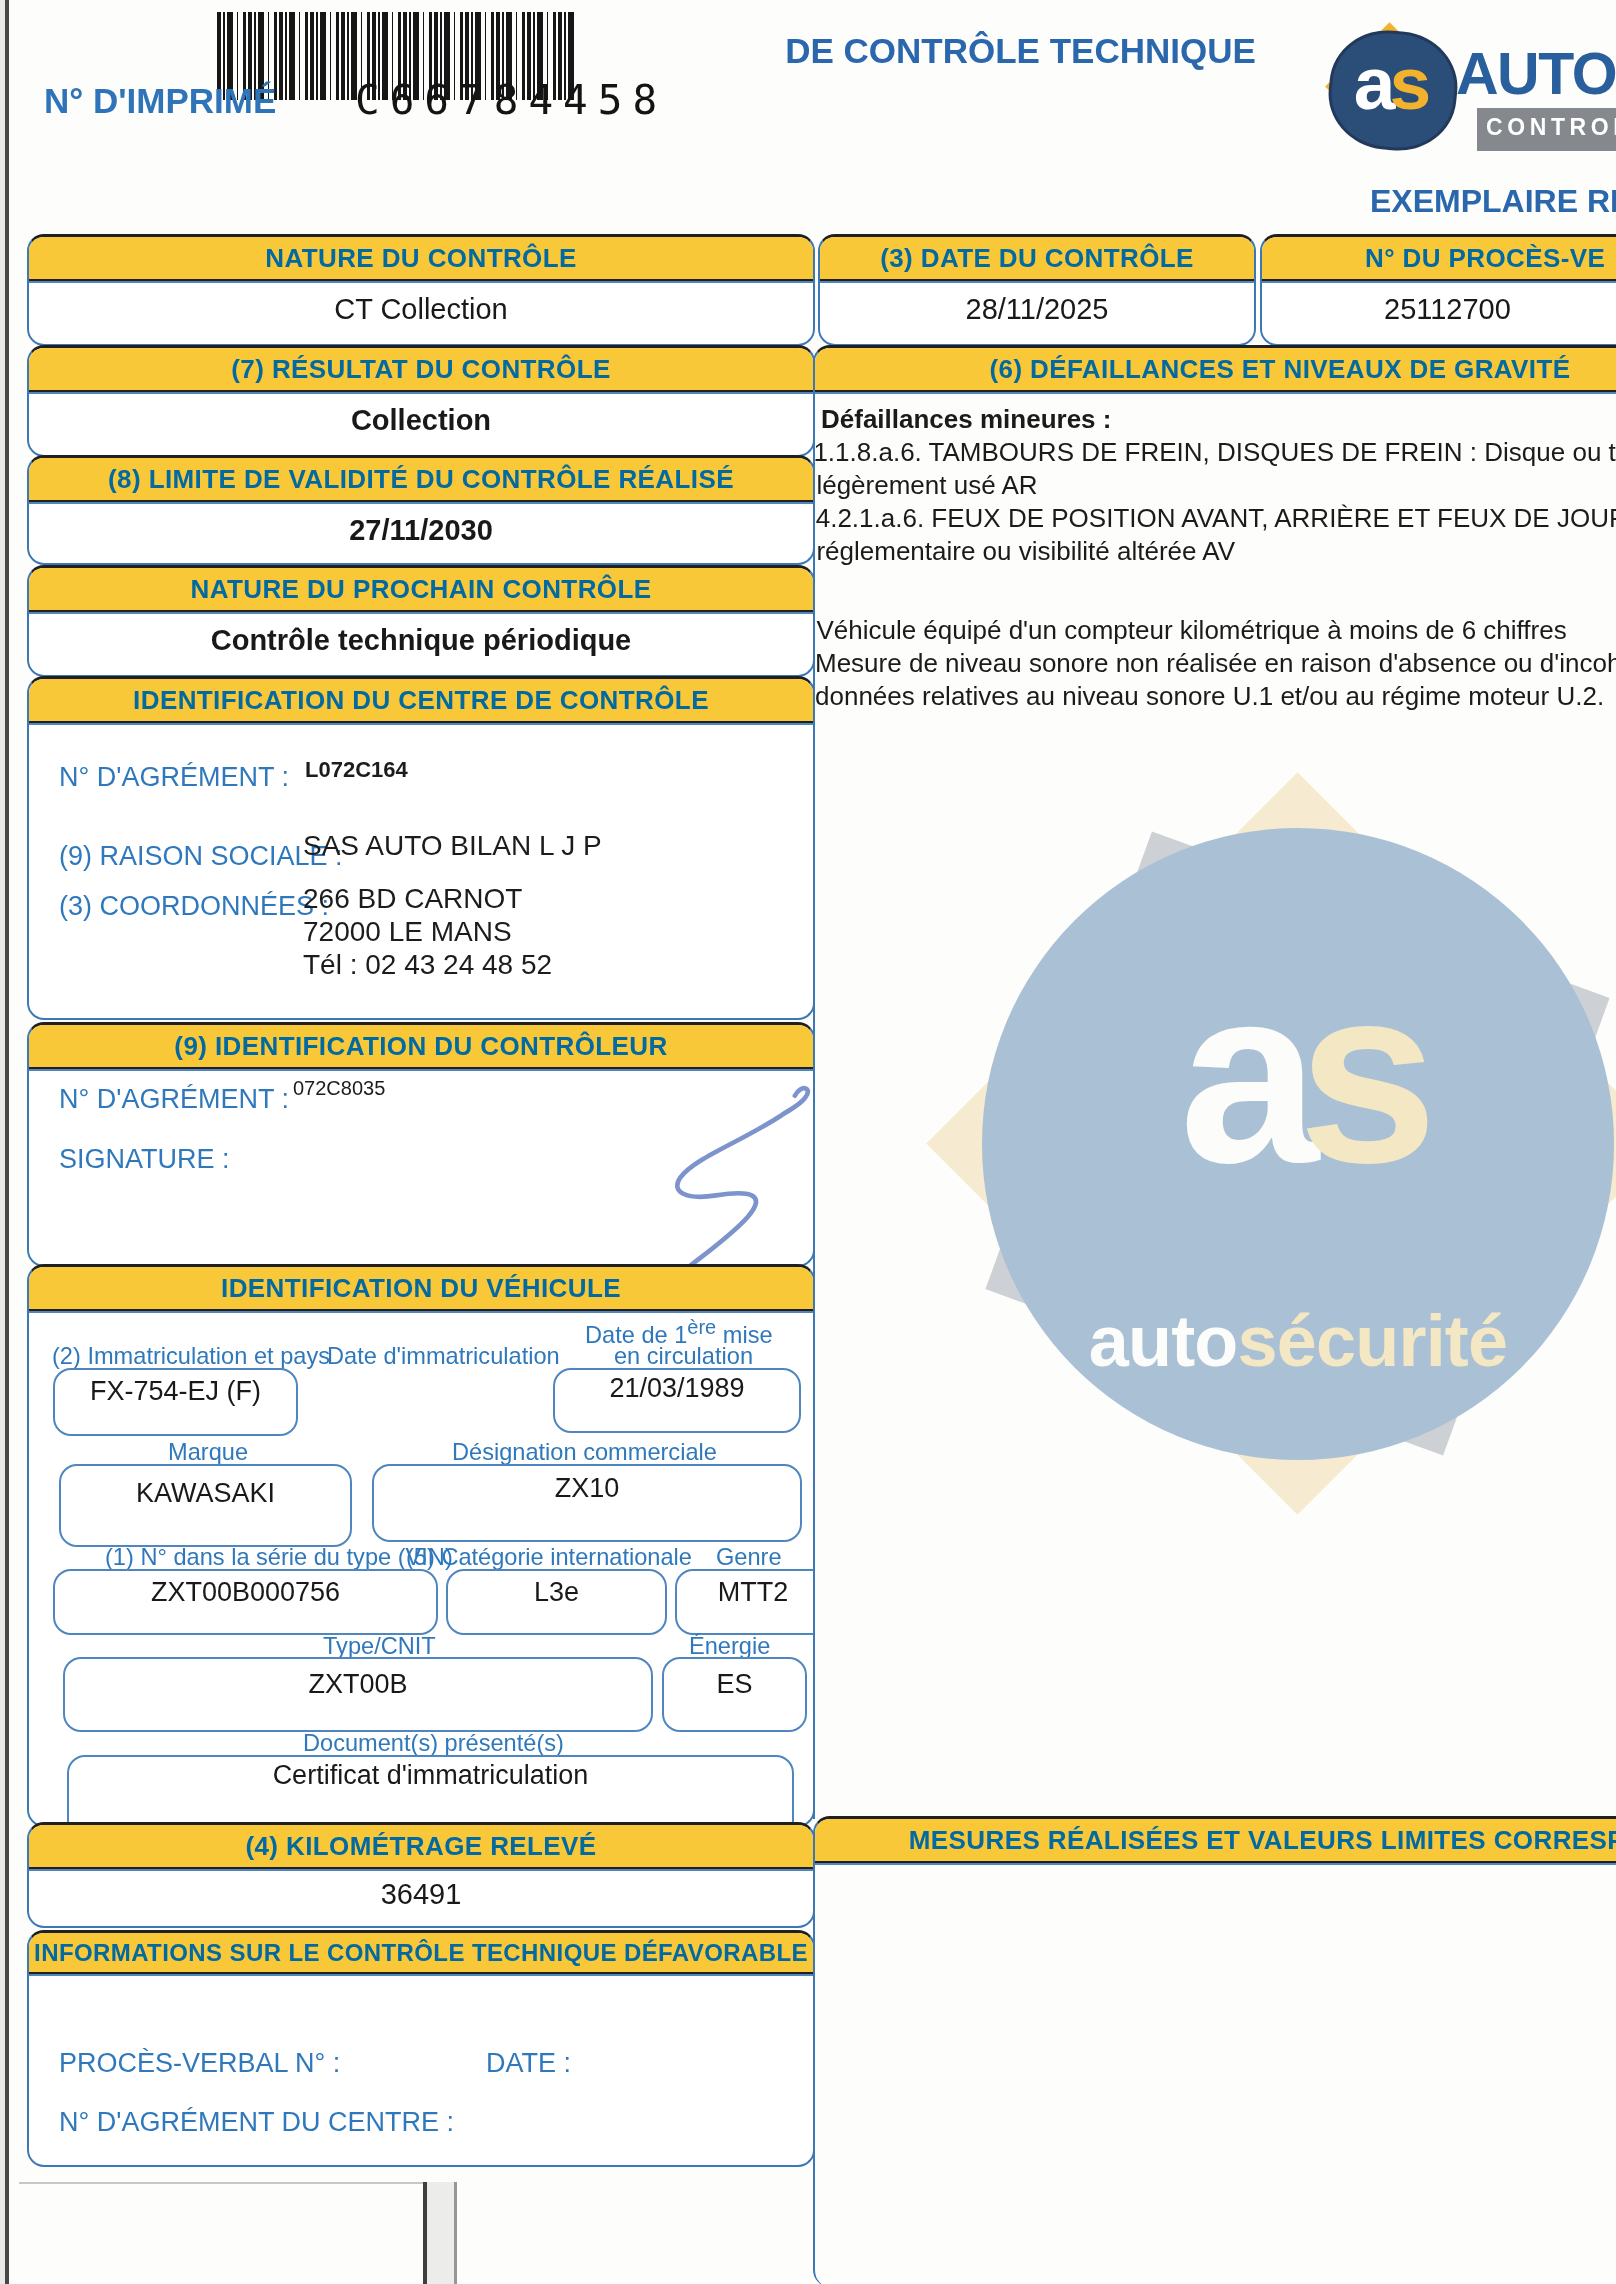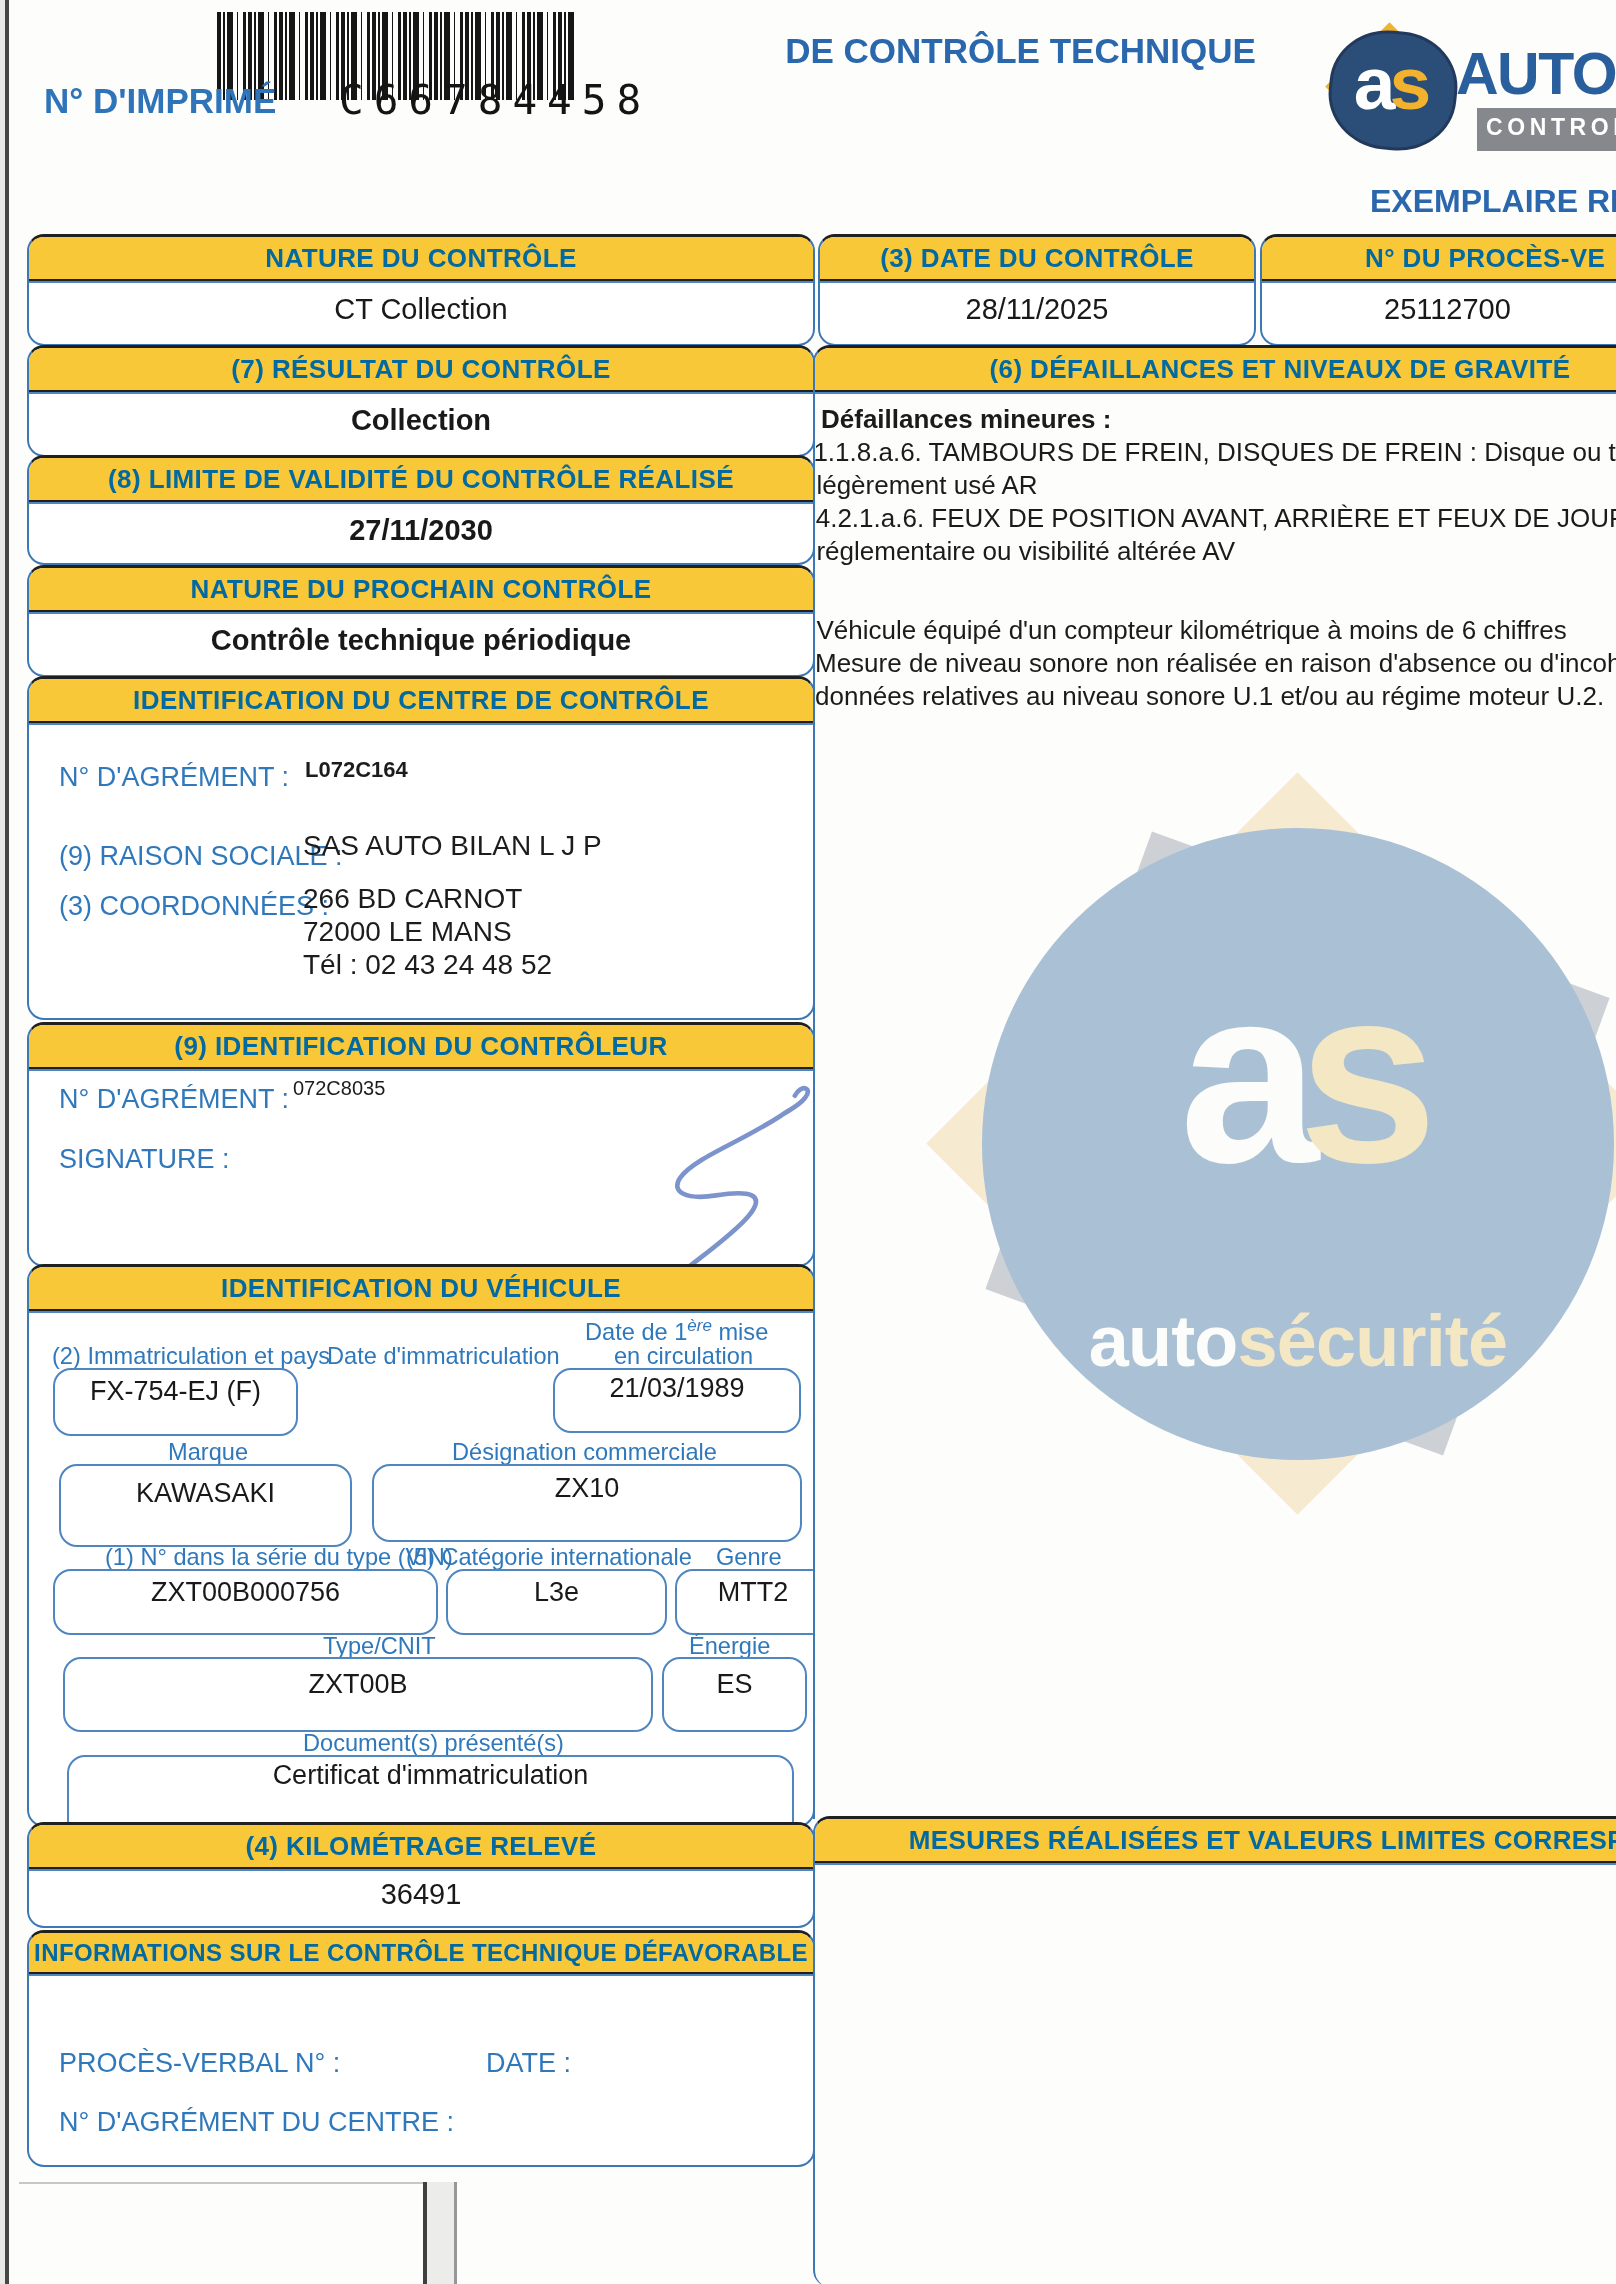--- a/index.html
+++ b/index.html
@@ -13,33 +13,33 @@
   .bhead{background:#f8c839;border-bottom:2.3px solid #202020;color:#0369a1;font-weight:bold;
          font-size:26px;text-align:center;padding:6px 4.6px 4.6px 4.6px;letter-spacing:0.4px;white-space:nowrap;}
   .bhead.sm{font-size:24px;}
   .bbody{border-top:2.3px solid #4f86c0;position:relative;background:transparent;height:100%;}
   .val{font-size:29px;color:#191919;text-align:center;padding-top:10.7px;}
   .val.b{font-weight:bold;}
   .lbl{position:absolute;color:#2f78bb;font-size:27px;white-space:nowrap;}
   .flbl{position:absolute;color:#2f78bb;font-size:23.6px;white-space:nowrap;}
   .fbox{position:absolute;border:2.3px solid #4f86c0;border-radius:18px;font-size:27px;
         text-align:center;padding-top:6px;background:#fff;color:#191919;}
-  .sup{font-size:17px;vertical-align:super;font-style:italic;}
+  .sup{font-size:20px;vertical-align:super;}
   
   .deftext{position:absolute;left:6px;top:9px;width:906px;font-size:26px;line-height:33px;color:#1b1b1b;}
   .deftext p{margin:0;white-space:nowrap;}
   .deftext .intro{font-weight:bold;}
   .gap{margin-top:46px !important;}
   
   .barcode{position:absolute;left:217px;top:12px;width:358px;height:88px;
     background:repeating-linear-gradient(90deg,#161616 0 3.8px,transparent 3.8px 6px,#161616 6px 8.4px,
     transparent 8.4px 10px,#161616 10px 16px,transparent 16px 20px,#161616 20px 21px,transparent 21px 26px,
     #161616 26px 29px,transparent 29px 31px);}
   .imprint-lbl{position:absolute;left:44px;top:81px;font-size:35px;font-weight:bold;color:#2f74b8;white-space:nowrap;}
-  .imprint-num{position:absolute;left:339px;top:76px;font-size:41px;letter-spacing:10px;
+  .imprint-num{position:absolute;left:355px;top:76px;font-size:41px;letter-spacing:10px;
                font-family:"DejaVu Sans Mono",monospace;color:#141414;white-space:nowrap;}
   .doc-title{position:absolute;left:754px;top:29px;width:533px;text-align:center;color:#2a67ad;
              font-weight:bold;font-size:35px;line-height:43px;white-space:nowrap;}
   .copy-lbl{position:absolute;left:1370px;top:183px;font-size:32px;font-weight:bold;color:#2a67ad;white-space:nowrap;}
   
   .emblem{position:absolute;left:1323px;top:20px;width:133px;height:133px;}
   .emblem .dmd{position:absolute;left:21px;top:21px;width:91px;height:91px;background:#f2b22d;transform:rotate(45deg);}
   .emblem .blob{position:absolute;left:6px;top:10.7px;width:122px;height:113px;background:#2b4e78;
                 border-radius:46%;transform:rotate(6deg);border:3px solid #22395c;}
   .emblem .astx{position:absolute;left:0;top:20px;width:133px;text-align:center;

